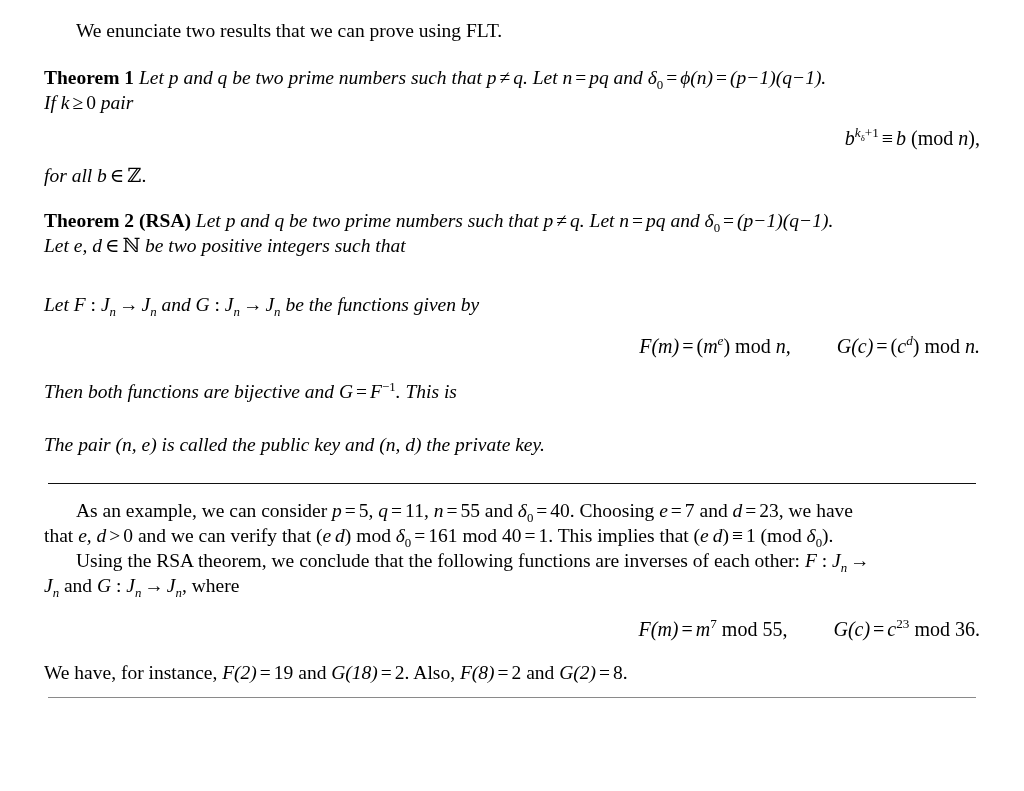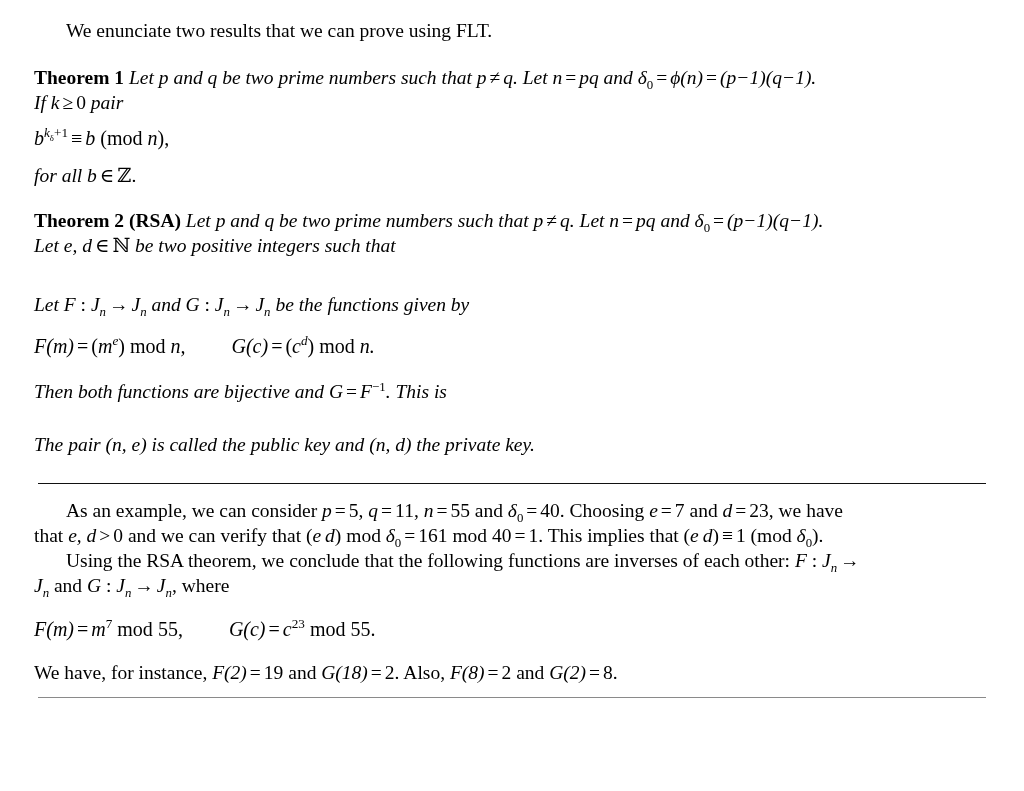--- a/index.html
+++ b/index.html
@@ -12,21 +12,21 @@
     height: 791px;
     font-family: "Liberation Serif", "DejaVu Serif", serif;
     color: #000000;
     overflow: hidden;
   }
   .page {
     position: relative;
     width: 1024px;
     height: 593px;
     box-sizing: border-box;
-    padding: 0 34px;
+    padding: 0 44px;
   }
 
   
   .para {
     font-size: 19.5px;
     line-height: 25px;
     text-align: justify;
     margin: 0;
   }
   .indent { text-indent: 32px; }
@@ -59,21 +59,21 @@
   sub.xi {
     font-size: 0.66em;
     vertical-align: sub;
     line-height: 0;
     font-style: italic;
   }
   .op { padding: 0 3px; font-style: normal; }
 
   
   .display {
-    text-align: left;
+    text-align: right;
     font-size: 20px;
     line-height: 26px;
     font-style: italic;
     margin: 0;
   }
   .gap-wide { display: inline-block; width: 46px; }
   .s10 { height: 10px; }
   .s12 { height: 12px; }
   .s14 { height: 14px; }
   .s16 { height: 16px; }
@@ -251,21 +251,21 @@
     <span class="m">J</span><sub class="xi">n</sub><span class="op">→</span><span class="m">J</span><sub class="xi">n</sub><span>, where</span>
   </p>
 
   <div class="s18"></div>
 
   <p class="display">
     <span class="m">F</span><span class="m">(m)</span><span class="op">=</span><span class="m">m</span><sup class="xr">7</sup>
     <span class="mb">mod</span>
     <span class="mr">55,</span><span class="gap-wide"></span><span class="m">G</span><span class="m">(c)</span><span class="op">=</span><span class="m">c</span><sup class="xr">23</sup>
     <span class="mb">mod</span>
-    <span class="mr">55.</span>
+    <span class="mr">36.</span>
   </p>
 
   <div class="s18"></div>
 
   <p class="para">
     <span>We have, for instance,</span>
     <span class="m">F</span><span class="m">(2)</span><span class="op">=</span><span class="mr">19</span>
     <span>and</span>
     <span class="m">G</span><span class="m">(18)</span><span class="op">=</span><span class="mr">2.</span>
     <span>Also,</span>

